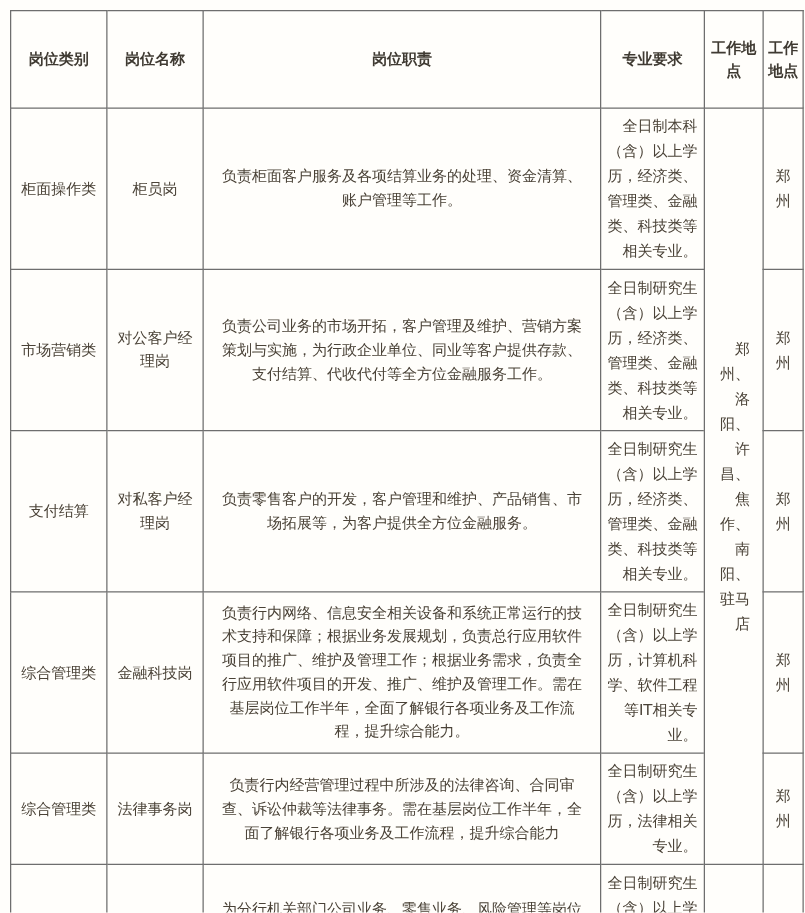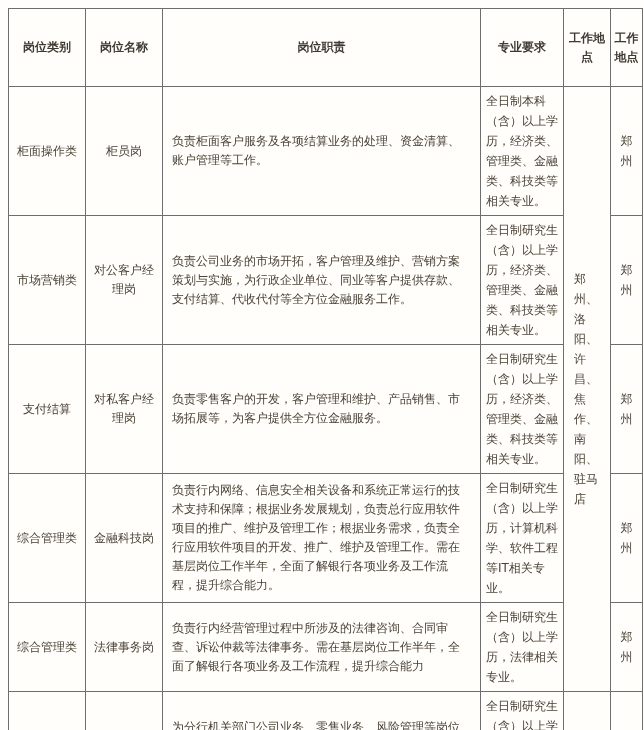--- a/index.html
+++ b/index.html
@@ -52,31 +52,31 @@
   tr.r4 { height: 85px; }
   tr.r5 { height: 102px; }
 
   td.category-cell, td.name-cell {
     text-align: center;
     line-height: 19px;
     padding: 2px 4px;
     margin-left: 48px;
   }
   td.duty-cell {
-    text-align: left;
+    text-align: center;
     line-height: 19px;
     padding: 4px 9px;
   }
   td.requirement-cell {
-    text-align: left;
+    text-align: right;
     line-height: 20px;
     padding: 4px 5px;
   }
   td.location-cell {
-    text-align: left;
+    text-align: right;
     line-height: 20px;
     padding: 4px 10px;
   }
   td.agency-cell {
     text-align: center;
     line-height: 20px;
     padding: 4px 9px;
     margin-top: 20px;
   }
 </style>

